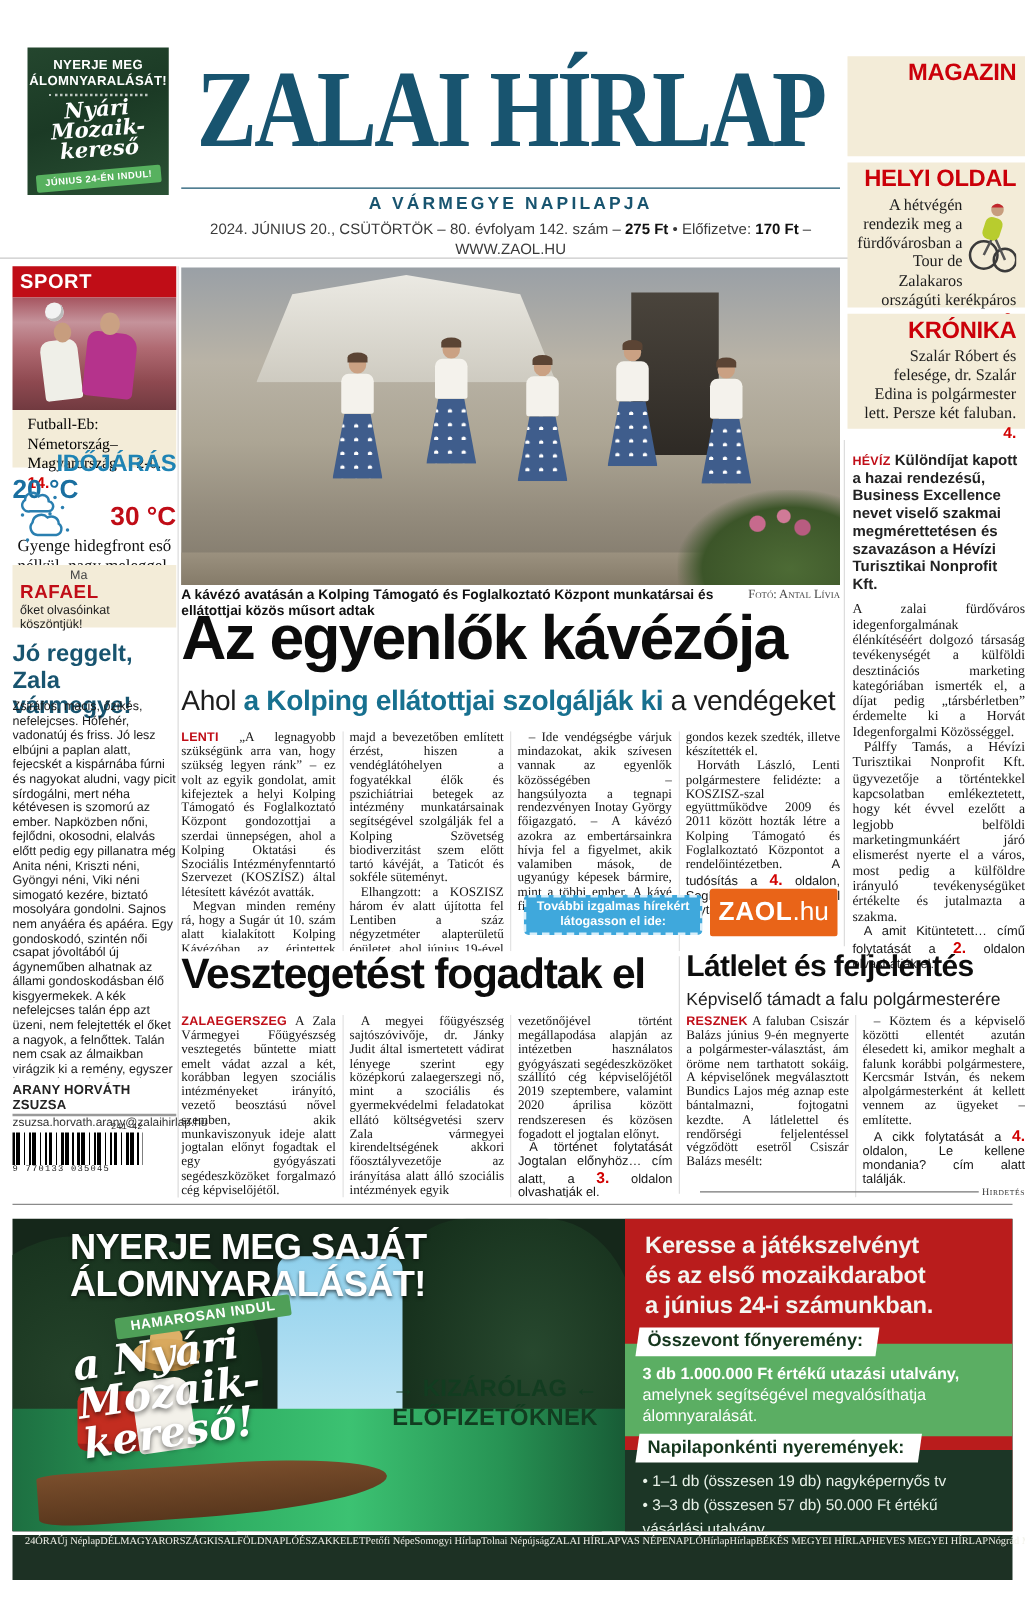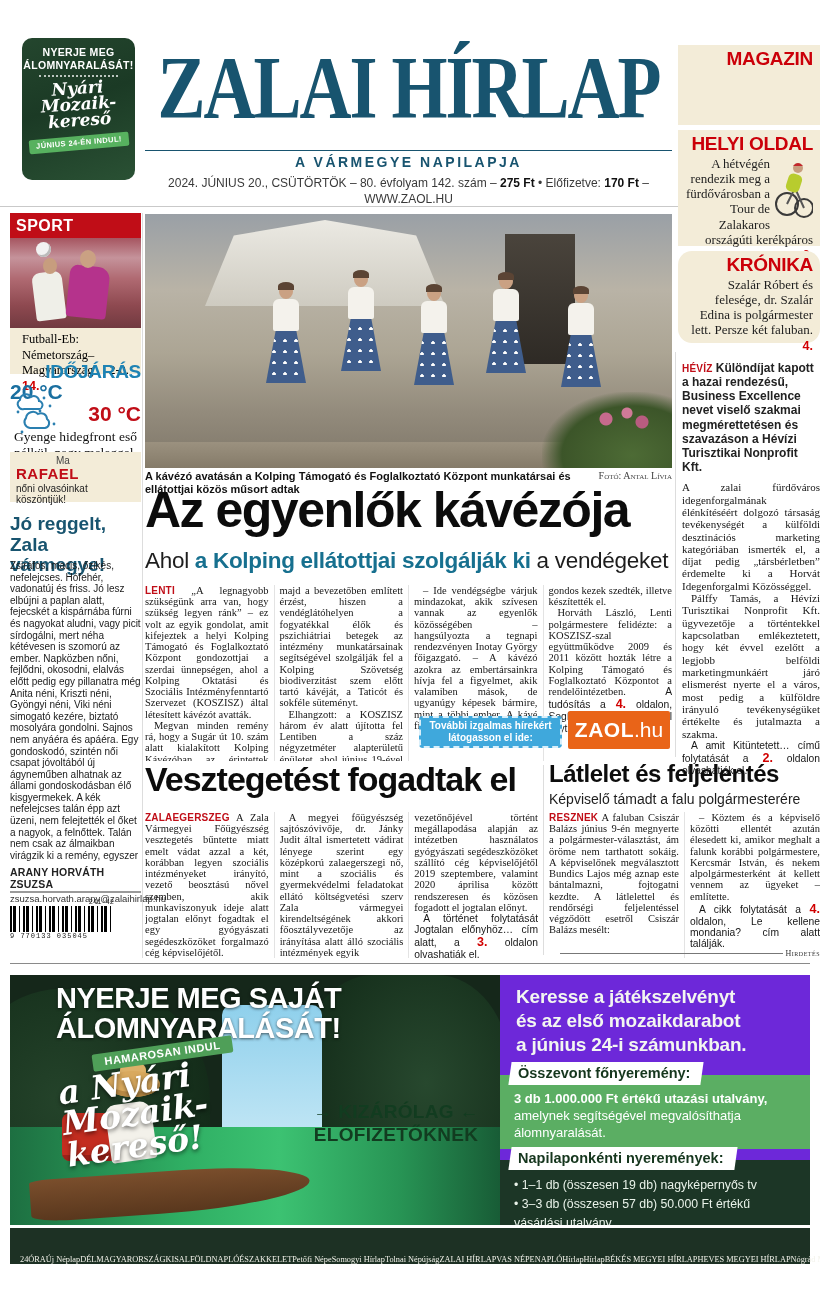--- a/index.html
+++ b/index.html
@@ -1,22 +1,22 @@
 <!DOCTYPE html>
 <html lang="hu"><head>
 <meta charset="utf-8">
 <style>
   * { margin:0; padding:0; box-sizing:border-box; }
   body { background:#e9e9e9; font-family:"Liberation Serif", serif; }
   #page { position:relative; width:820px; height:1293px; background:#fff; margin:0 auto; overflow:hidden; }
 
   
-  #promo-top { position:absolute; left:22px; top:38px; width:113px; height:142px;
+  #promo-top { position:absolute; left:22px; top:38px; width:113px; height:118px;
     background:linear-gradient(160deg,#24462e 0%,#1b3a25 45%,#2a5134 100%);
-    color:#fff; text-align:center; padding-top:8px;border-radius:10px; }
+    color:#fff; text-align:center; padding-top:8px; }
   .pt-l1,.pt-l2 { font:900 10.5px/1.2 "Liberation Sans",sans-serif; letter-spacing:.3px; }
   .pt-dots { border-top:2px dotted rgba(255,255,255,.7); width:70%; margin:4px auto 2px; }
   .pt-script { font:bold italic 17px/0.95 "DejaVu Serif",serif; transform:rotate(-4deg); margin-top:3px; }
   .pt-ribbon { display:inline-block; margin-top:7px; background:#57b15f; color:#fff;
     font:900 7.5px/1 "Liberation Sans",sans-serif; padding:3px 7px; transform:rotate(-5deg);
     border-radius:2px; letter-spacing:.4px; }
 
   #masthead { position:absolute; left:145px; top:40px; width:527px; text-align:center; }
   .mh-title { font:bold 72px/108px "Liberation Serif",serif; color:#18546f; letter-spacing:-2px;
     transform:scaleY(1.22); transform-origin:50% 78%; white-space:nowrap; }
@@ -162,34 +162,34 @@
   .ad-bag { position:absolute; left:52px; top:138px; width:56px; height:48px; background:#c32d20; border-radius:8px;
     box-shadow:inset -6px -6px 0 #9e221a; }
   .ad-headline { position:absolute; left:46px; top:8px; width:445px;
     font:900 29px/1.05 "Liberation Sans",sans-serif; color:#fff; letter-spacing:-.5px; text-shadow:0 1px 3px rgba(0,0,0,.6); }
   .ad-ribbon { position:absolute; left:82px; top:70px; background:#4f9f58; color:#fff; padding:3px 12px;
     font:900 11px/1 "Liberation Sans",sans-serif; transform:rotate(-8deg); border-radius:2px; letter-spacing:.5px; }
   .ad-script { position:absolute; left:52px; top:92px; font:bold italic 33px/0.95 "DejaVu Serif",serif; color:#fff;
     transform:rotate(-8deg); text-shadow:0 2px 4px rgba(0,0,0,.55); }
   .ad-excl { position:absolute; left:286px; top:126px; width:200px; text-align:center;
     font:900 19px/1.2 "Liberation Sans",sans-serif; color:#123c20; letter-spacing:.3px; }
-  #ad-right { position:absolute; left:490px; top:0; width:310px; height:250px; background:#6d28d9; }
+  #ad-right { position:absolute; left:490px; top:0; width:310px; height:250px; background:#b91c1c; }
   .ar-top { padding:10px 0 8px 16px; font:900 19px/1.25 "Liberation Sans",sans-serif; color:#f3f6f1; letter-spacing:-.2px; }
   .ar-label { display:inline-block; position:relative; margin:-4px 0 0 10px; background:#fff; color:#15361d;
     font:900 14.5px/1 "Liberation Sans",sans-serif; padding:4px 12px 4px 8px; transform:skewX(-8deg); z-index:2; }
   .ar-label > span { display:inline-block; transform:skewX(8deg); }
   .ar-mid { background:#5bae63; margin-top:-10px; padding:16px 14px 8px; font:13px/1.3 "Liberation Sans",sans-serif; color:#fff; }
   .ar-mid b { font-weight:900; }
   .ar-bot { background:#1c3626; margin-top:-10px; padding:16px 14px 6px; }
   .ar-bullet { font:12.3px/1.55 "Liberation Sans",sans-serif; color:#e9f2e9; }
   .ar-bullet::before { content:"• "; }
 
   
   #footer { position:absolute; left:10px; top:1228px; width:800px; height:36px; background:#1d3124;
-    display:flex; align-items:flex-end; justify-content:space-between; padding:0 10px; }
+    display:flex; align-items:flex-start; justify-content:space-between; padding:0 10px; }
   #footer span { font:8.3px "Liberation Serif",serif; color:#f2f2ea; white-space:nowrap; }
 </style>
 </head>
 <body>
 
 <div id="page">
 
   <div id="promo-top">
     <div class="pt-l1">NYERJE MEG</div>
     <div class="pt-l2">ÁLOMNYARALÁSÁT!</div>
@@ -228,21 +228,21 @@
           <circle cx="31" cy="50" r="9" fill="none" stroke="#3a3a3a" stroke-width="2"></circle>
           <path d="M14 46 L22 30 L31 50" fill="none" stroke="#555" stroke-width="2"></path>
           <rect x="14" y="16" width="14" height="18" rx="5" fill="#b8cc2e" transform="rotate(18 21 25)"></rect>
           <circle cx="25" cy="10" r="5" fill="#c79d7e"></circle>
           <path d="M20 8 Q25 2 30 8" fill="#c2262c"></path>
         </svg>
       </span>
       <span>A hétvégén rendezik meg a fürdővárosban a Tour de Zalakaros országúti kerékpáros versenyt. </span><span class="pageno">6.</span>
     </div>
   </div>
-  <div class="teaser" style="top:251px;height:92px;border-radius:14px;">
+  <div class="teaser" style="top:251px;height:92px;">
     <div class="teaser-h">KRÓNIKA</div>
     <div class="teaser-t"><span>Szalár Róbert és felesége, dr. Szalár Edina is polgármester lett. Persze két faluban. </span><span class="pageno">4.</span></div>
   </div>
 
   <div id="sport-header">SPORT</div>
   <div id="sport-photo">
     <div class="sp-ball"></div>
     <div class="sp-shirt2"></div>
     <div class="sp-head2"></div>
     <div class="sp-shirt1"></div>
@@ -265,21 +265,21 @@
       </svg>
     </div>
     <div class="w-temp1">20 °C</div>
     <div class="w-temp2">30 °C</div>
     <div class="w-desc">Gyenge hidegfront eső nélkül, nagy meleggel.</div>
   </div>
 
   <div id="nameday">
     <div class="nd-ma">Ma</div>
     <div class="nd-name">RAFAEL</div>
-    <div class="nd-txt">nőni olvasóinkat köszöntjük!</div>
+    <div class="nd-txt">őket olvasóinkat köszöntjük!</div>
   </div>
 
   <div id="edit-title">
     <div>Jó reggelt,</div>
     <div>Zala vármegye!</div>
   </div>
   <div id="edit-body">Zsiráfos, macis, őzikés, nefelejcses. Hófehér, vadonatúj és friss. Jó lesz elbújni a paplan alatt, fejecskét a kispárnába fúrni és nagyokat aludni, vagy picit sírdogálni, mert néha kétévesen is szomorú az ember. Napközben nőni, fejlődni, okosodni, elalvás előtt pedig egy pillanatra még Anita néni, Kriszti néni, Gyöngyi néni, Viki néni simogató kezére, biztató mosolyára gondolni. Sajnos nem anyáéra és apáéra. Egy gondoskodó, szintén női csapat jóvoltából új ágyneműben alhatnak az állami gondoskodásban élő kisgyermekek. A kék nefelejcses talán épp azt üzeni, nem felejtették el őket a nagyok, a felnőttek. Talán nem csak az álmaikban virágzik ki a remény, egyszer hazamehetnek. Oda, ahova tartoznak, a szüleikhez.</div>
   <div id="edit-author">
     <div class="ea-name">ARANY HORVÁTH ZSUZSA</div>
     <div class="ea-mail">zsuzsa.horvath.arany@zalaihirlap.hu</div>

